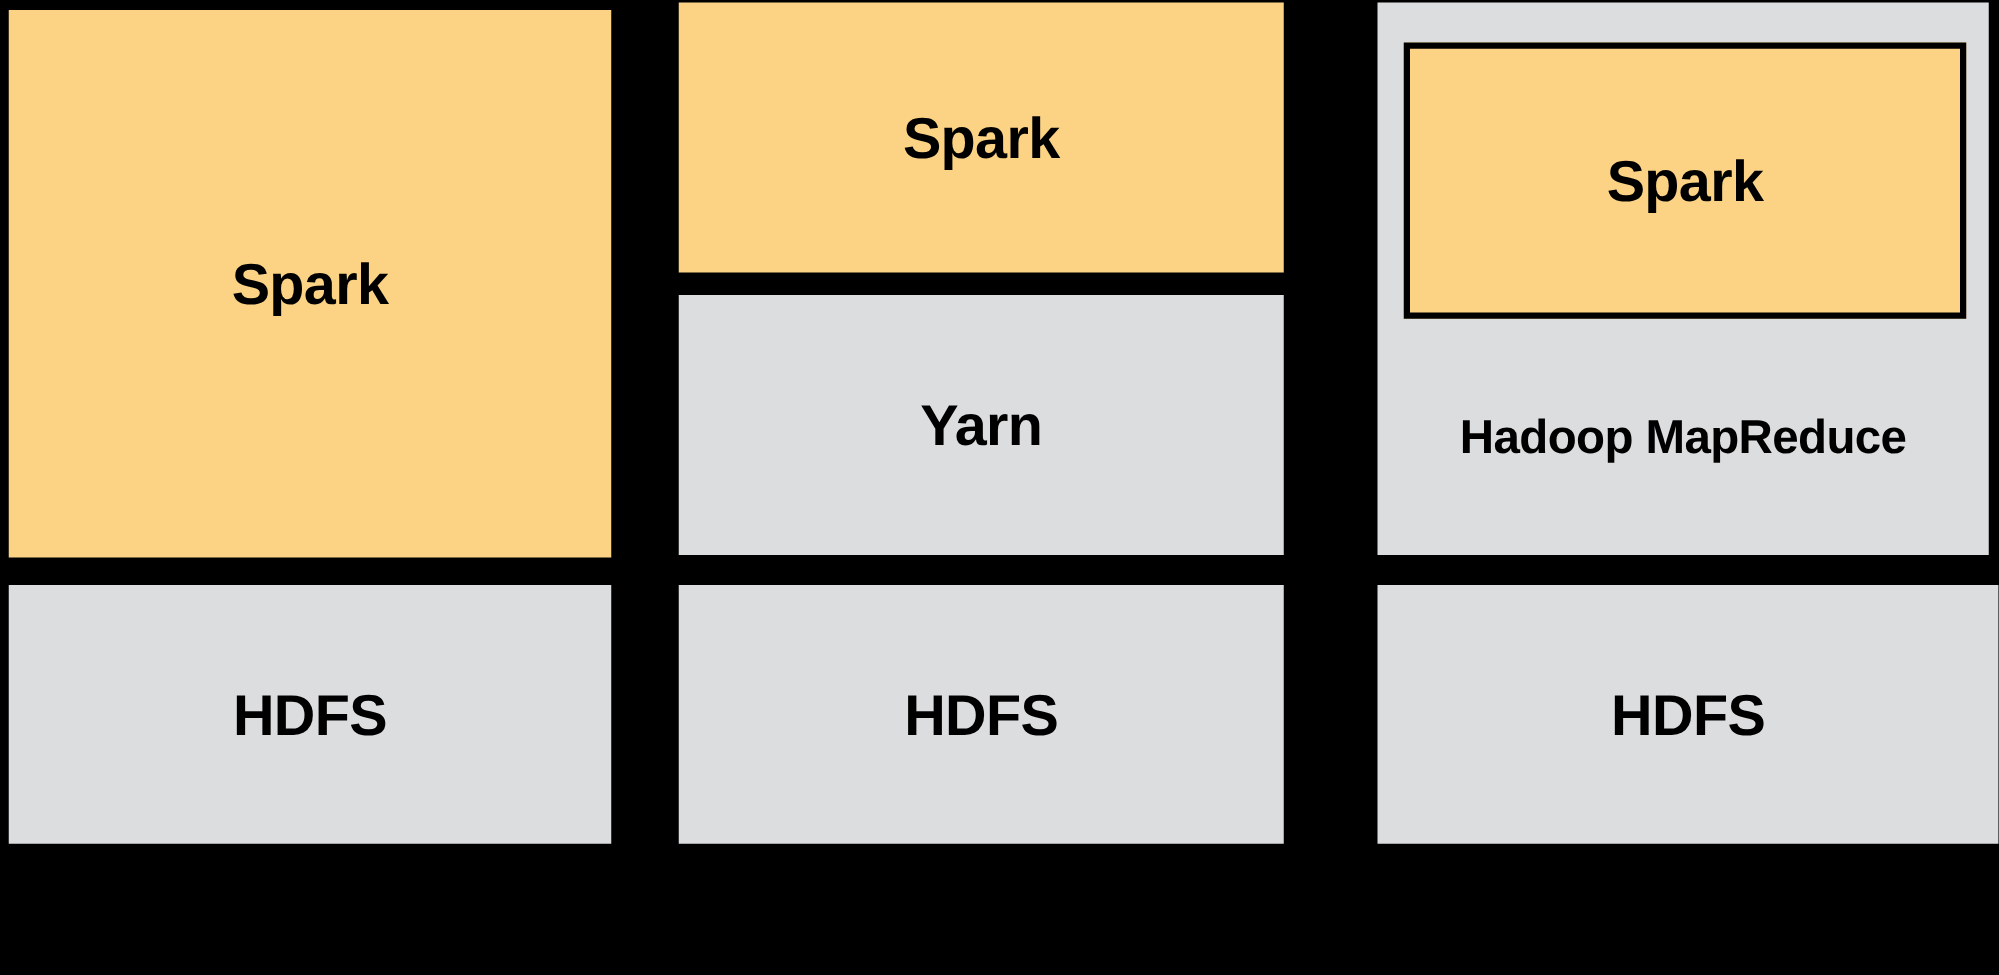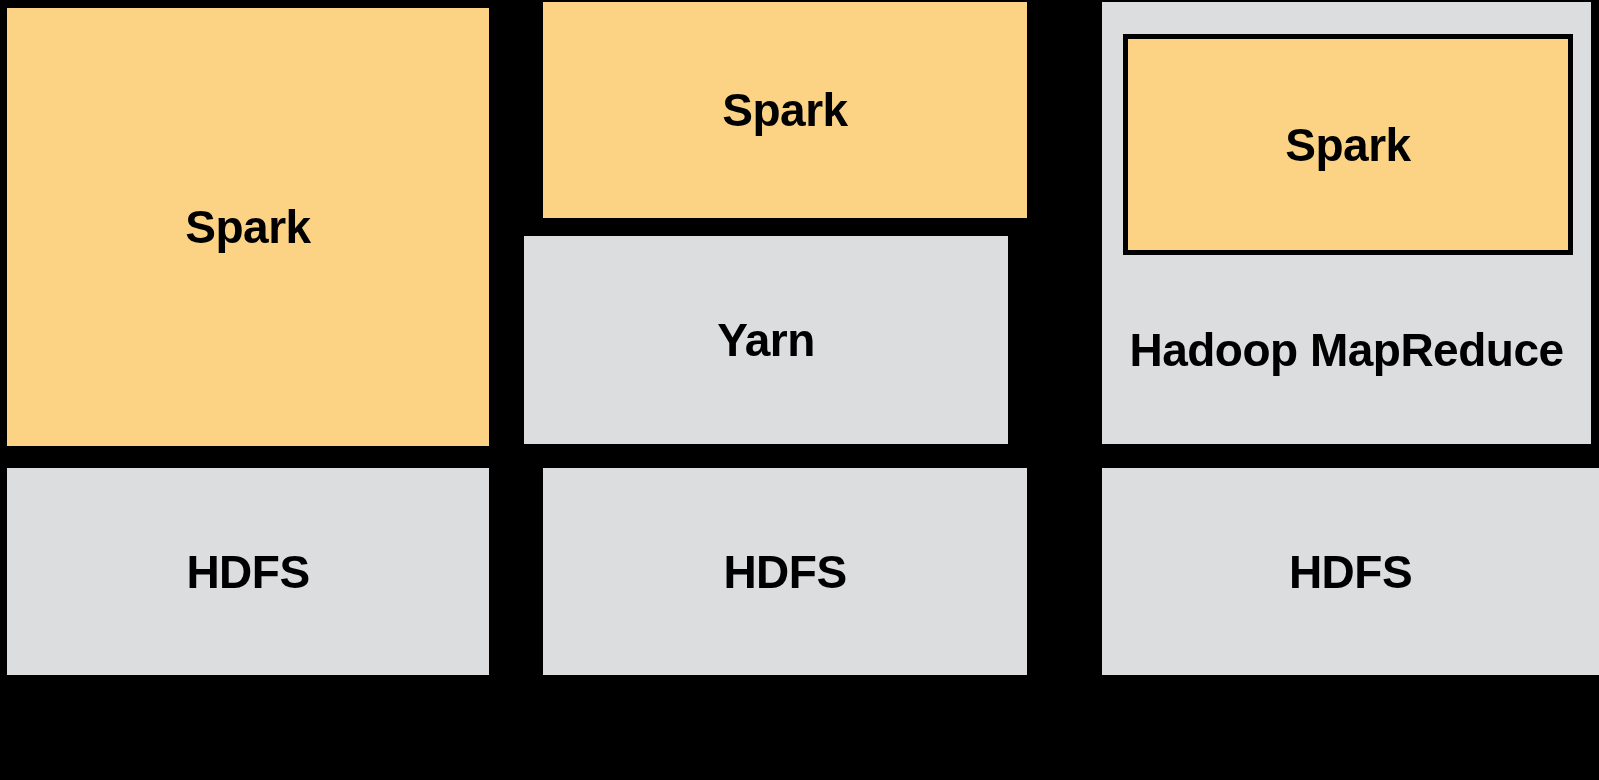--- a/index.html
+++ b/index.html
@@ -39,21 +39,21 @@
     font-weight: bold;
     color: #000000;
   }
 
   
   #col1-spark { left: 7px;  top: 8px;   width: 482px; height: 438px; font-size: 46px; }
   #col1-hdfs  { left: 7px;  top: 468px; width: 482px; height: 207px; font-size: 46px; }
 
   
   #col2-spark { left: 543px; top: 2px;   width: 484px; height: 216px; font-size: 46px; }
-  #col2-yarn  { left: 524px; top: 236px; width: 484px; height: 208px; font-size: 46px; }
+  #col2-yarn  { left: 543px; top: 236px; width: 484px; height: 208px; font-size: 46px; }
   #col2-hdfs  { left: 543px; top: 468px; width: 484px; height: 207px; font-size: 46px; }
 
   
   #col3-panel {
     left: 1102px; top: 2px; width: 489px; height: 442px;
     display: block;
   }
   #col3-spark-nested {
     position: absolute;
     left: 21px; top: 32px; width: 450px; height: 221px;
@@ -63,21 +63,21 @@
     align-items: center;
     justify-content: center;
     font-size: 46px;
   }
   #col3-mapreduce-label {
     position: absolute;
     left: 0; top: 253px; width: 489px; height: 189px;
     display: flex;
     align-items: center;
     justify-content: center;
-    font-size: 46px;
+    font-size: 38px;
   }
   #col3-hdfs { left: 1102px; top: 468px; width: 497px; height: 207px; font-size: 46px; }
 </style>
 </head>
 <body>
 
 <div id="canvas">
 
   <div class="box orange" id="col1-spark">
     <span class="label">Spark</span>

